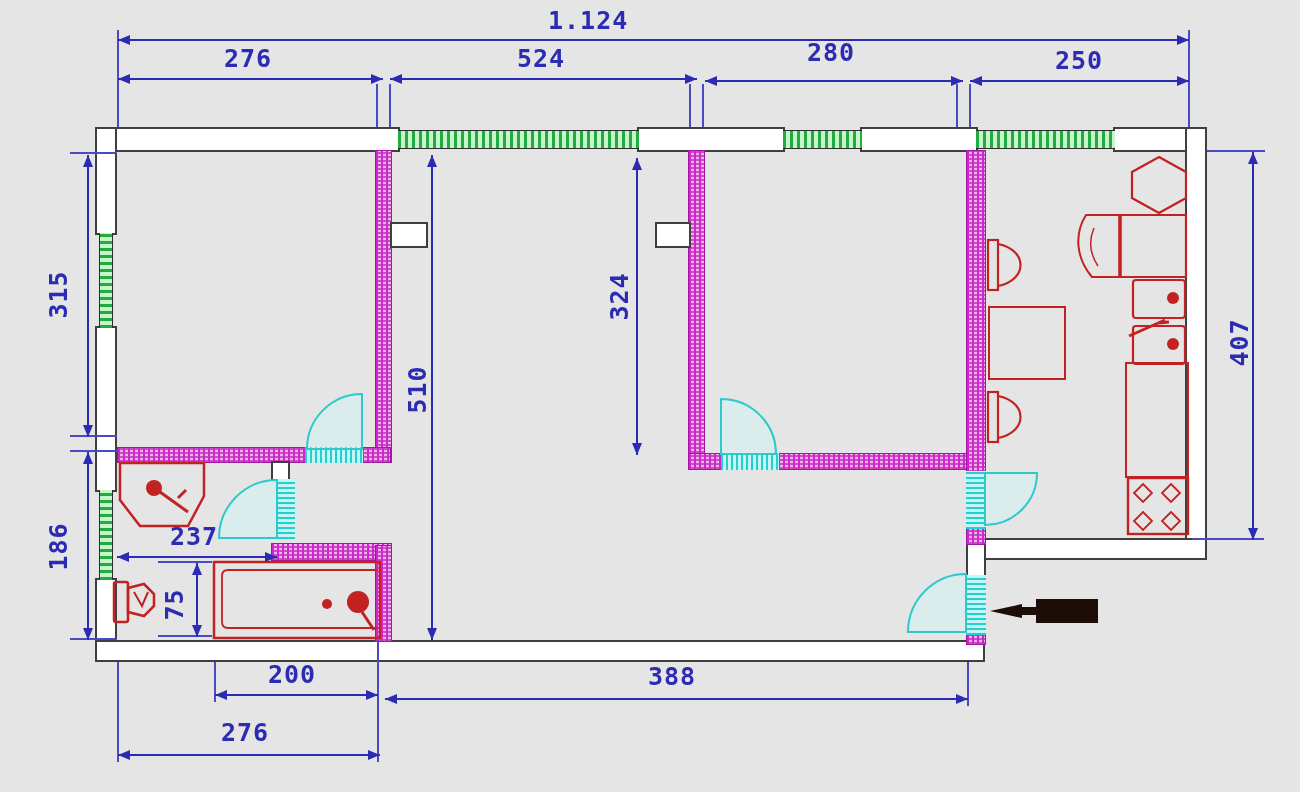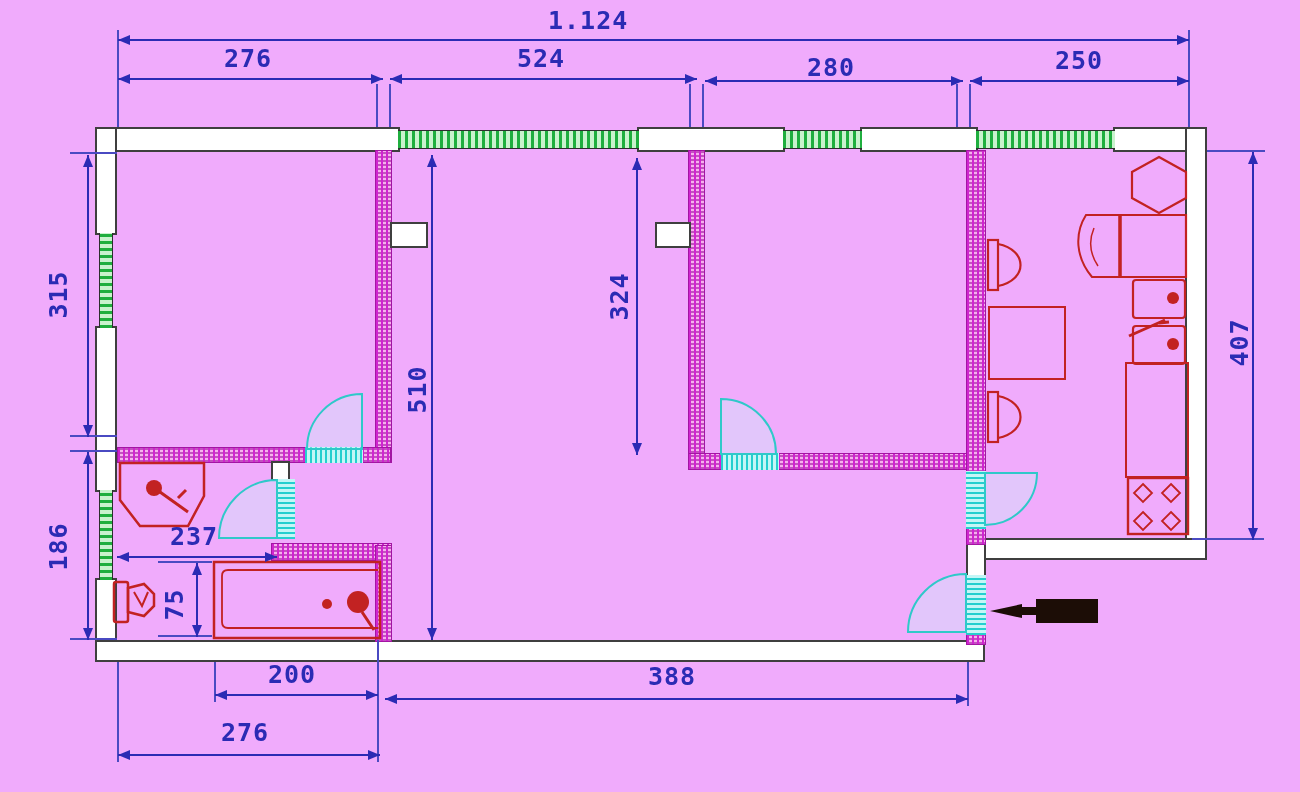--- a/index.html
+++ b/index.html
@@ -1,16 +1,16 @@
 <!DOCTYPE html>
 <html><head>
 <meta charset="utf-8">
 <style>
   html,body{margin:0;padding:0;background:#ffffff;}
-  .plan{position:relative;width:1300px;height:792px;background:#f0abfc;overflow:hidden;
+  .plan{position:relative;width:1300px;height:792px;background:#e5e5e5;overflow:hidden;
         font-family:"DejaVu Sans Mono","DejaVu Sans",monospace;}
   
   .wall{position:absolute;background:#ffffff;border:2px solid #3f3f3f;box-sizing:border-box;}
   
   .win{position:absolute;background-color:#c9f2cd;
        background-image:repeating-linear-gradient(90deg,#1fae3e 0 3px,rgba(0,0,0,0) 3px 7px);
        border-top:1px solid #2d2d2d;border-bottom:1px solid #2d2d2d;box-sizing:border-box;}
   .win-v{background-image:repeating-linear-gradient(0deg,#1fae3e 0 3px,rgba(0,0,0,0) 3px 7px);
        border:none;border-left:1px solid #2d2d2d;border-right:1px solid #2d2d2d;}
   
@@ -196,21 +196,21 @@
     <span class="dim-label" style="left:224px;top:46px">276</span>
 
     <div class="dl h" style="left:390px;top:78px;width:307px"></div>
     <div class="arr ar-l" style="left:390px;top:74px"></div>
     <div class="arr ar-r" style="left:685px;top:74px"></div>
     <span class="dim-label" style="left:517px;top:46px">524</span>
 
     <div class="dl h" style="left:705px;top:80px;width:258px"></div>
     <div class="arr ar-l" style="left:705px;top:76px"></div>
     <div class="arr ar-r" style="left:951px;top:76px"></div>
-    <span class="dim-label" style="left:807px;top:55px">280</span>
+    <span class="dim-label" style="left:807px;top:40px">280</span>
 
     <div class="dl h" style="left:970px;top:80px;width:219px"></div>
     <div class="arr ar-l" style="left:970px;top:76px"></div>
     <div class="arr ar-r" style="left:1177px;top:76px"></div>
     <span class="dim-label" style="left:1055px;top:48px">250</span>
 
     <div class="dl v" style="left:87px;top:155px;height:282px"></div>
     <div class="arr ar-u" style="left:83px;top:155px"></div>
     <div class="arr ar-d" style="left:83px;top:425px"></div>
     <span class="dim-label vlab" style="left:34px;top:282px">315</span>

